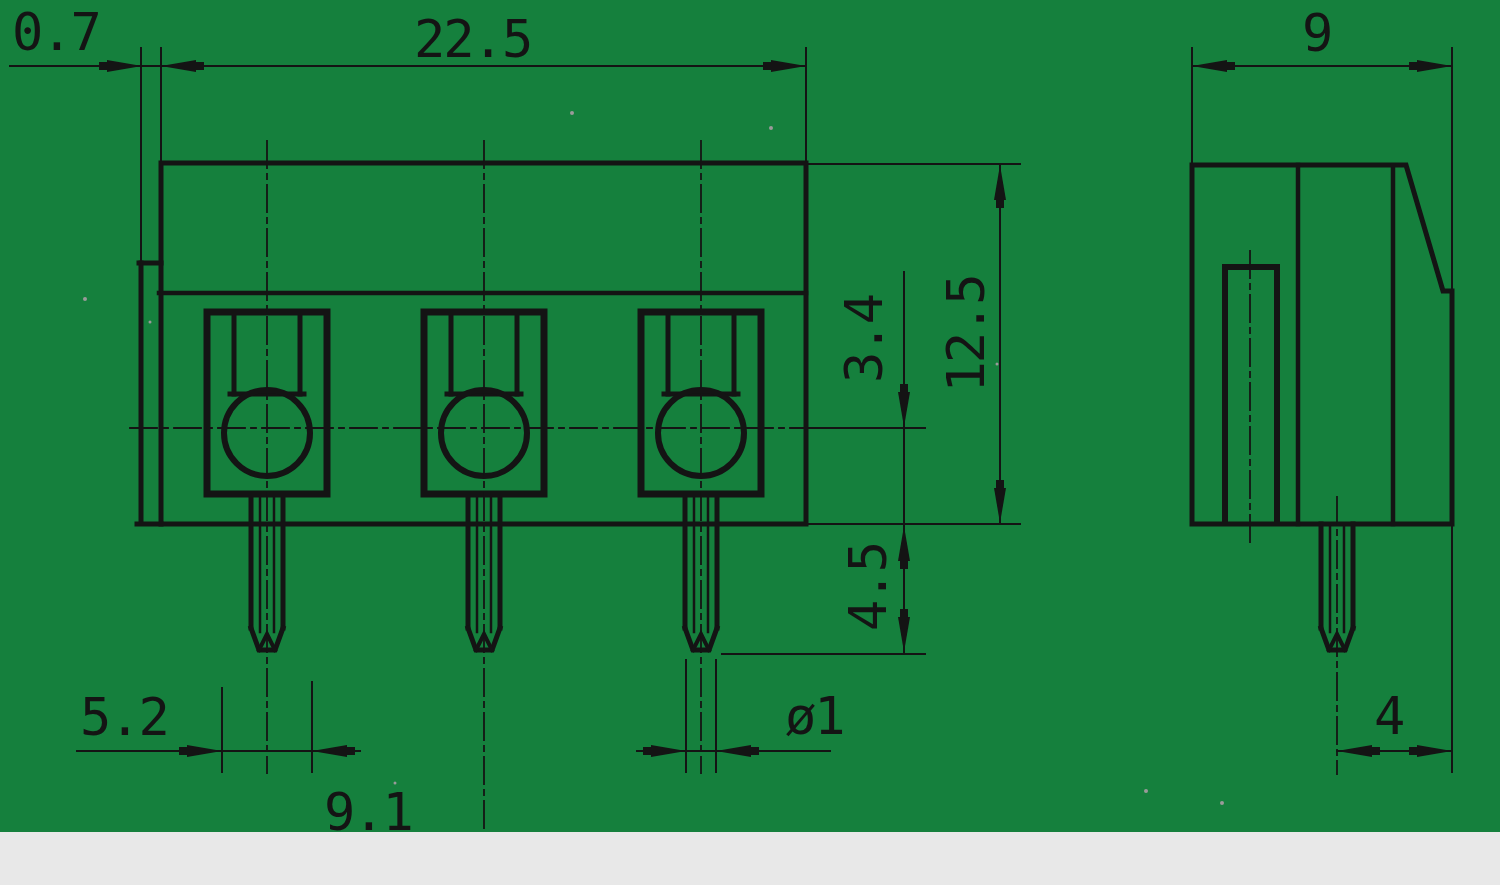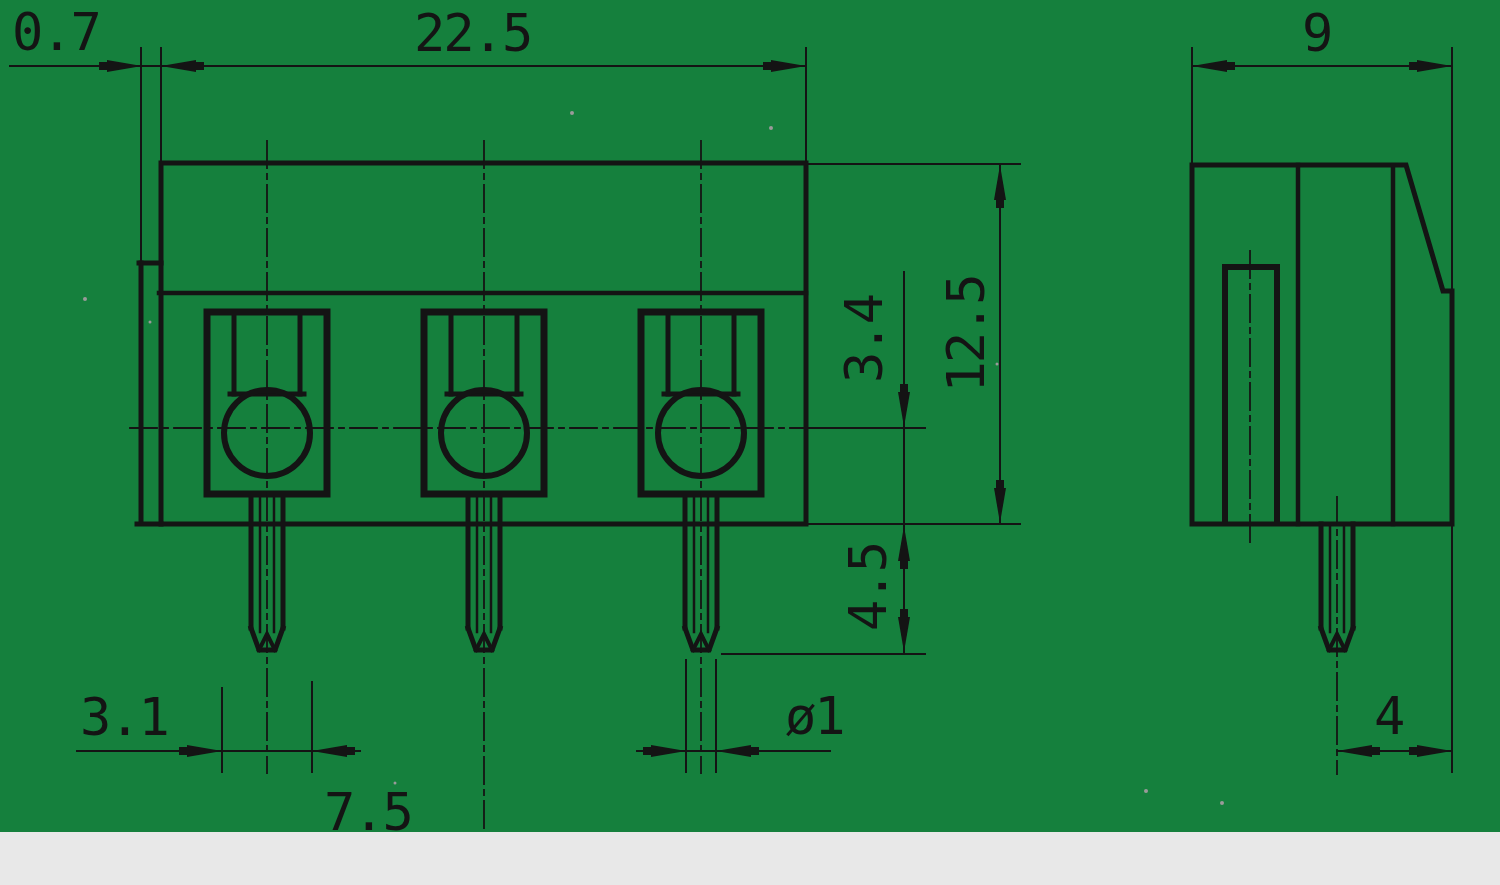--- a/index.html
+++ b/index.html
@@ -214,31 +214,31 @@
       <circle cx="771" cy="128" r="2"></circle>
       <circle cx="1146" cy="791" r="2"></circle>
       <circle cx="1222" cy="803" r="2"></circle>
       <circle cx="395" cy="783" r="1.5"></circle>
       <circle cx="997" cy="364" r="1.5"></circle>
     </g>
   </svg>
 
   <div class="dim-label" style="left:12px;top:6px;">0.7</div>
 
-  <div class="dim-label" style="left:414px;top:7px;text-align:right;">22.5</div>
+  <div class="dim-label" style="left:414px;top:13px;text-align:right;">22.5</div>
 
   <div class="dim-label" style="left:1302px;top:7px;">9</div>
 
   <div class="dim-label rot" style="left:864px;top:339px;">3.4</div>
 
   <div class="dim-label rot" style="left:966px;top:334px;">12.5</div>
 
   <div class="dim-label rot" style="left:868px;top:587px;">4.5</div>
 
-  <div class="dim-label" style="left:80px;top:691px;">3.1</div>
-
-  <div class="dim-label" style="left:324px;top:786px;">7.5</div>
+  <div class="dim-label" style="left:80px;top:691px;">5.2</div>
+
+  <div class="dim-label" style="left:324px;top:786px;">9.1</div>
 
   <div class="dim-label" style="left:785px;top:690px;">ø1</div>
 
   <div class="dim-label" style="left:1374px;top:690px;">4</div>
 
 </div>
 
 </body></html>

